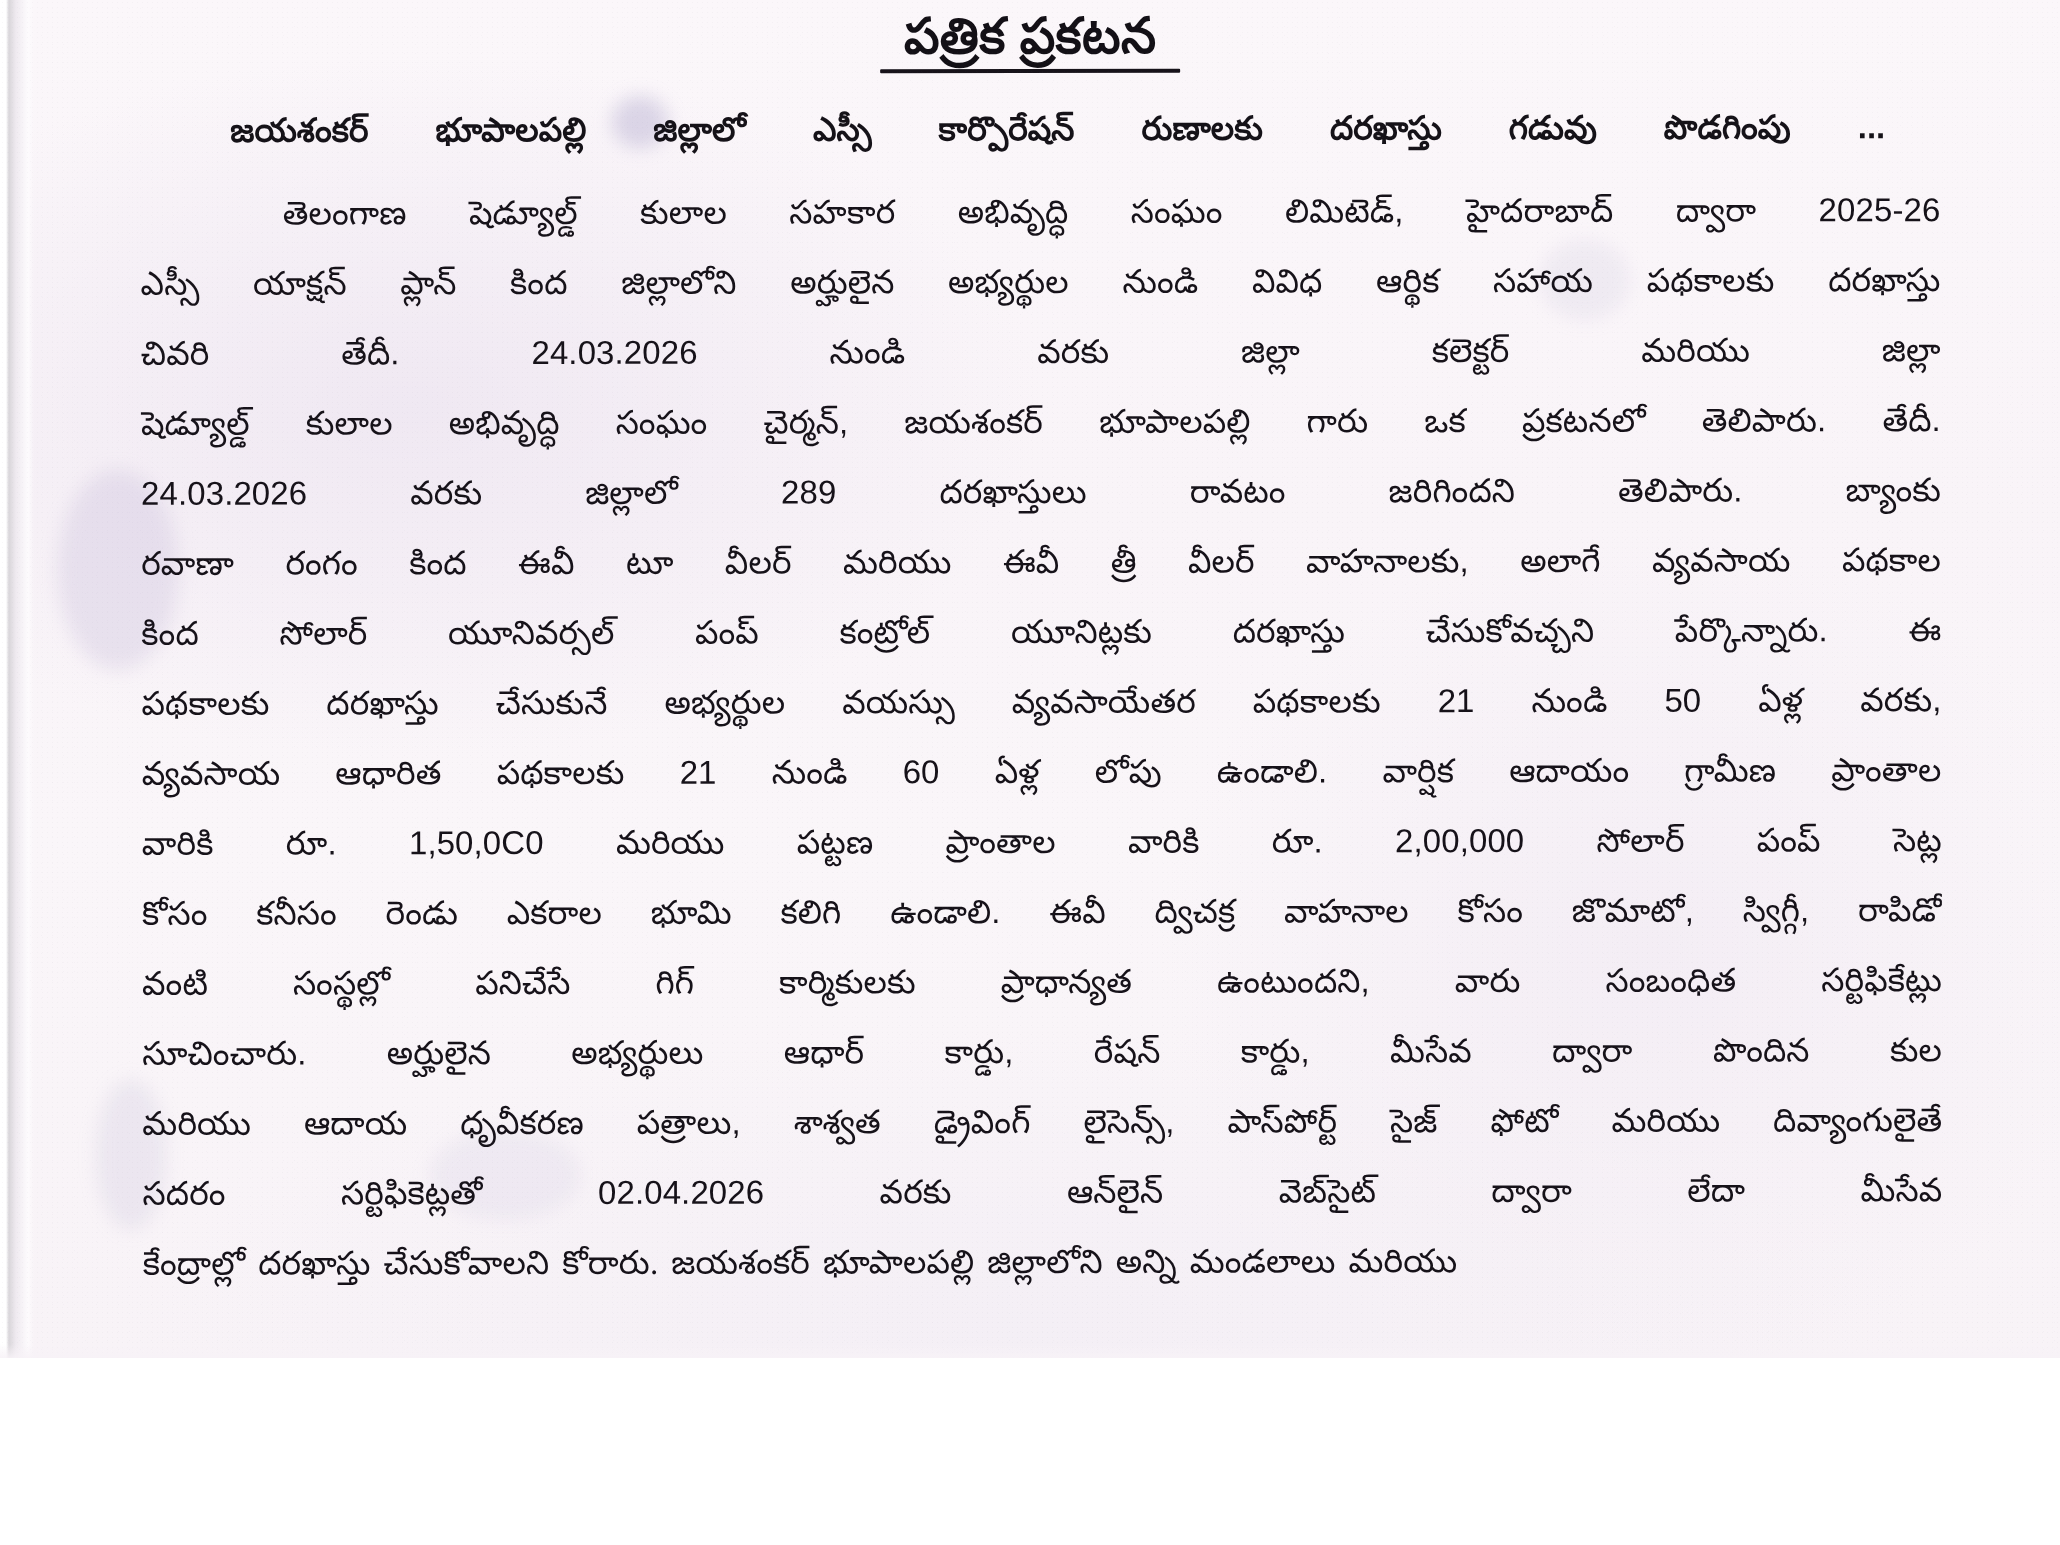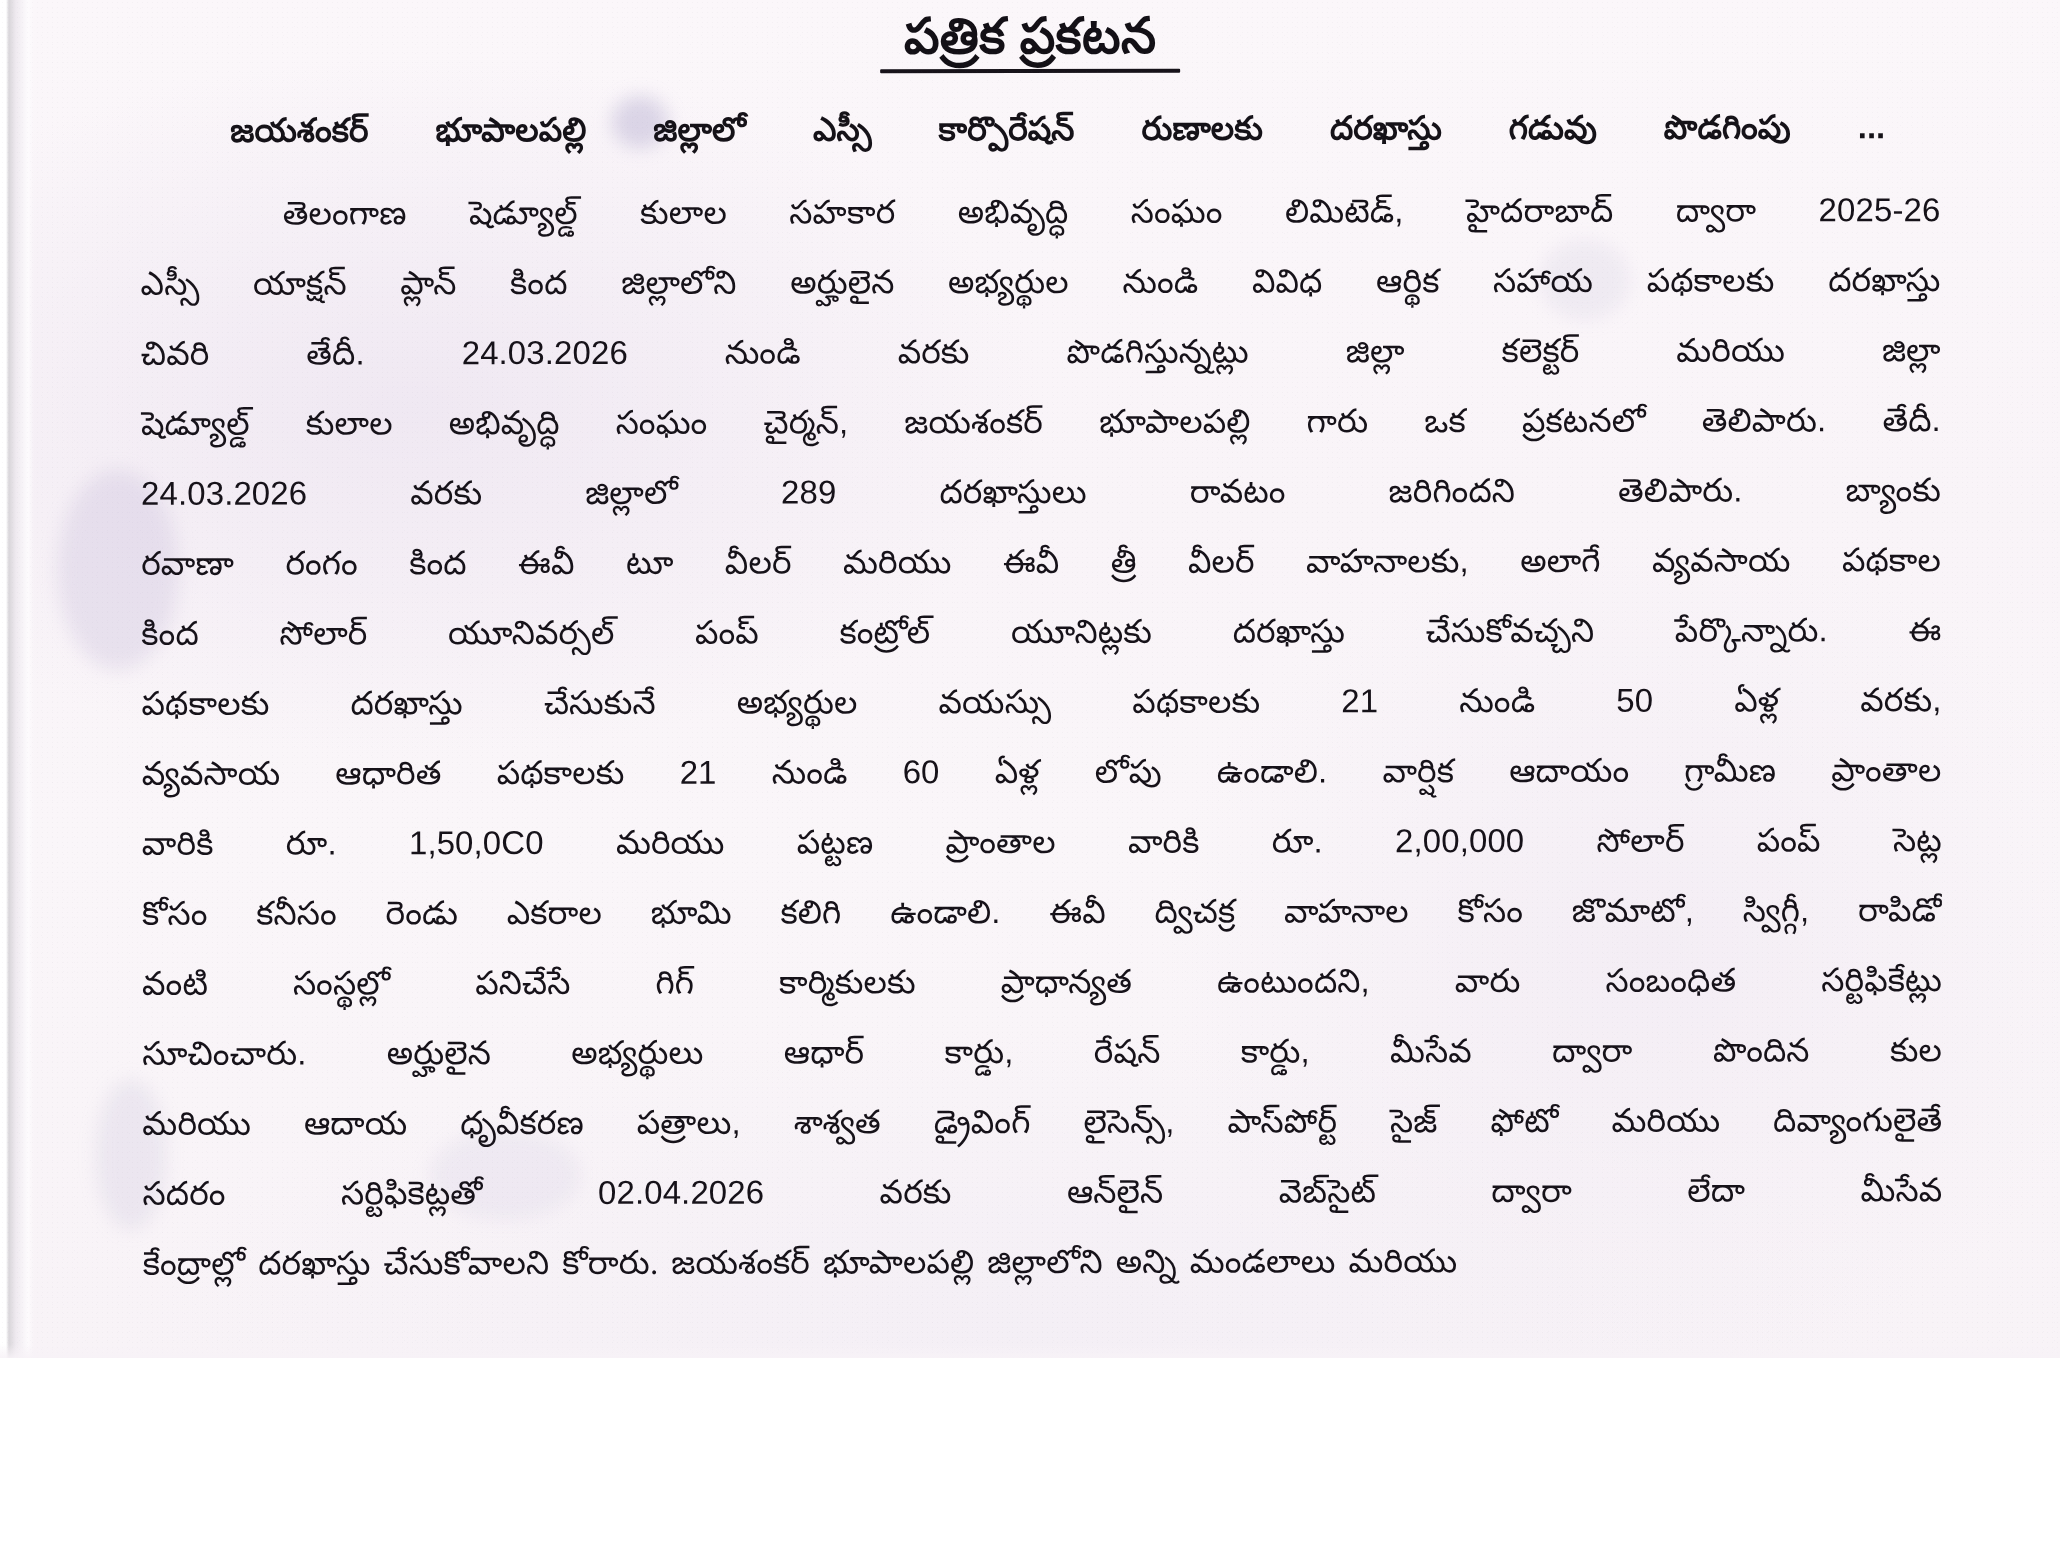--- a/index.html
+++ b/index.html
@@ -203,21 +203,20 @@
           <span class="seg">సహాయ</span>
           <span class="seg">పథకాలకు</span>
           <span class="seg">దరఖాస్తు</span>
         </div>
         <div class="body-line">
           <span class="seg">చివరి</span>
           <span class="seg">తేదీ.</span>
           <span class="seg">24.03.2026</span>
           <span class="seg">నుండి</span>
           <span class="seg">వరకు</span>
-          <span class="seg">పొడగిస్తున్నట్లు</span>
           <span class="seg">జిల్లా</span>
           <span class="seg">కలెక్టర్</span>
           <span class="seg">మరియు</span>
           <span class="seg">జిల్లా</span>
         </div>
         <div class="body-line">
           <span class="seg">షెడ్యూల్డ్</span>
           <span class="seg">కులాల</span>
           <span class="seg">అభివృద్ధి</span>
           <span class="seg">సంఘం</span>
@@ -268,20 +267,21 @@
           <span class="seg">చేసుకోవచ్చని</span>
           <span class="seg">పేర్కొన్నారు.</span>
           <span class="seg">ఈ</span>
         </div>
         <div class="body-line">
           <span class="seg">పథకాలకు</span>
           <span class="seg">దరఖాస్తు</span>
           <span class="seg">చేసుకునే</span>
           <span class="seg">అభ్యర్థుల</span>
           <span class="seg">వయస్సు</span>
+          <span class="seg">వ్యవసాయేతర</span>
           <span class="seg">పథకాలకు</span>
           <span class="seg">21</span>
           <span class="seg">నుండి</span>
           <span class="seg">50</span>
           <span class="seg">ఏళ్ల</span>
           <span class="seg">వరకు,</span>
         </div>
         <div class="body-line">
           <span class="seg">వ్యవసాయ</span>
           <span class="seg">ఆధారిత</span>

